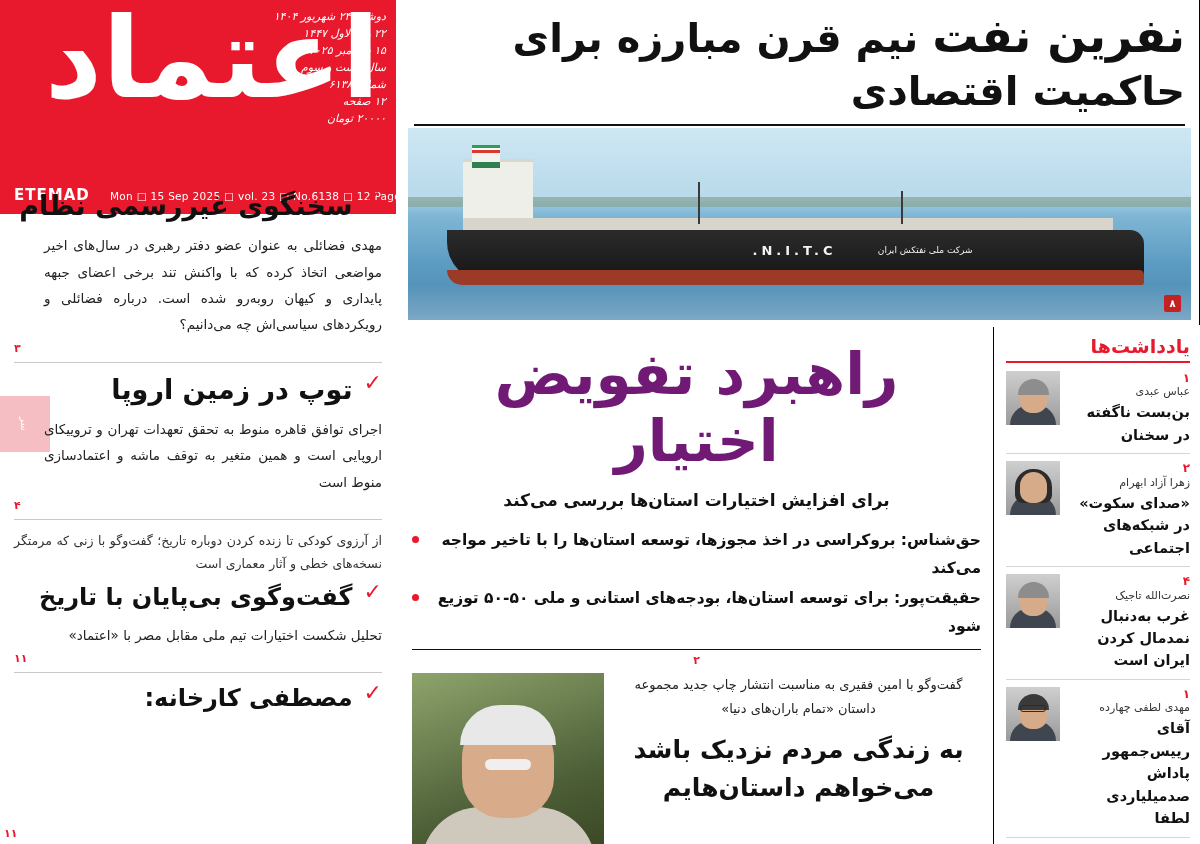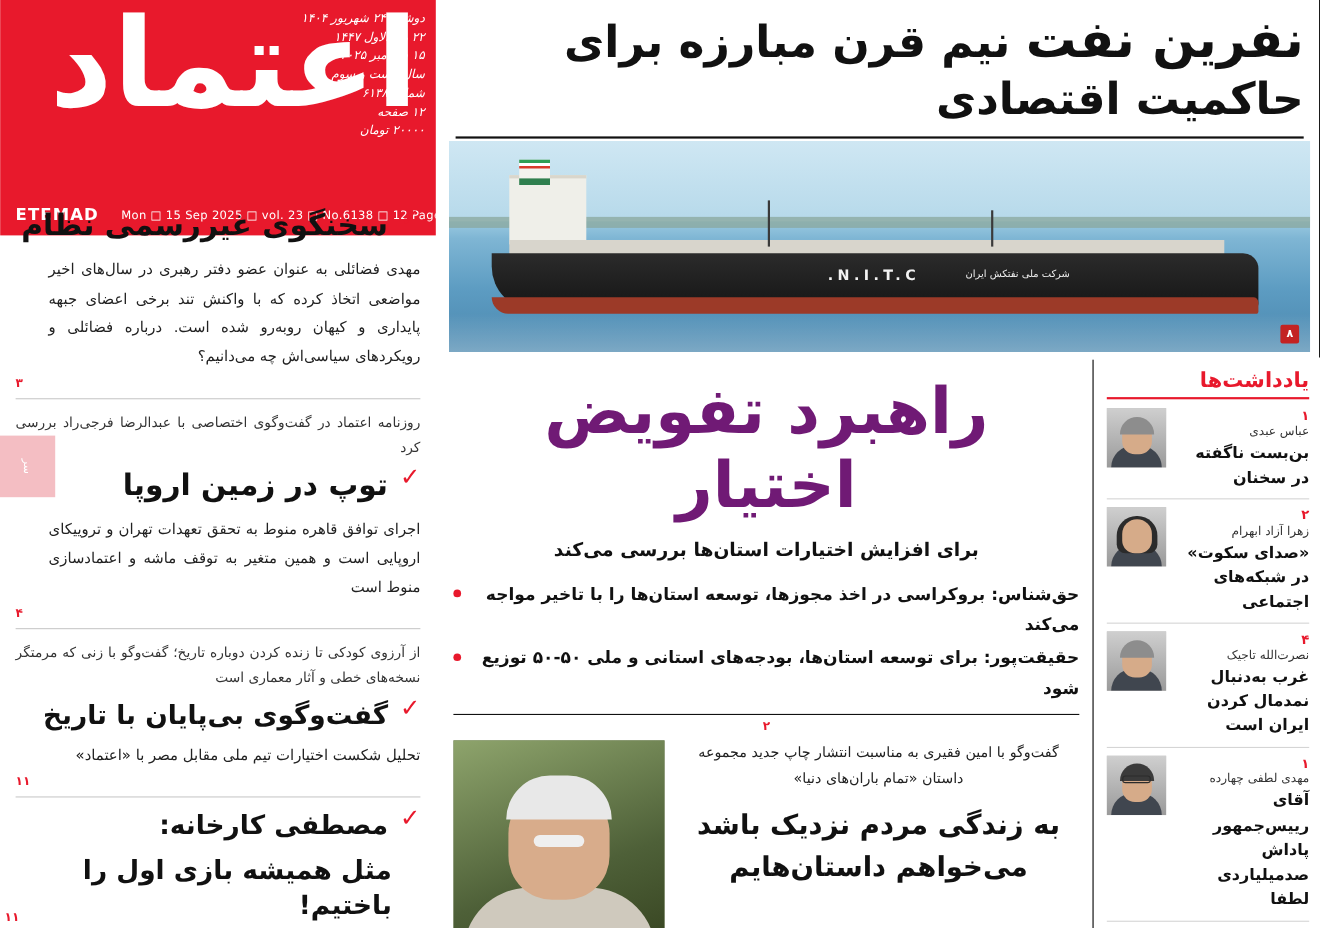--- a/index.html
+++ b/index.html
@@ -461,21 +461,20 @@
   <div class="leftcol">
 
     <div>
       <div class="lead-headline">
         <span class="check">✓</span>
         <span>سخنگوی غیررسمی نظام</span>
       </div>
       <div class="lead-sub">مهدی فضائلی به عنوان عضو دفتر رهبری در سال‌های اخیر مواضعی اتخاذ کرده که با واکنش تند برخی اعضای جبهه پایداری و کیهان روبه‌رو شده است. درباره فضائلی و رویکردهای سیاسی‌اش چه می‌دانیم؟</div>
       <div class="pagenum">۳</div>
       <div class="rule"></div>
-      <div class="thin-note">روزنامه اعتماد در گفت‌وگوی اختصاصی با عبدالرضا فرجی‌راد بررسی کرد</div>
     </div>
 
     <div>
       <div class="lead-headline">
         <span class="check">✓</span>
         <span>توپ در زمین اروپا</span>
       </div>
       <div class="lead-sub">اجرای توافق قاهره منوط به تحقق تعهدات تهران و تروییکای اروپایی است و همین متغیر به توقف ماشه و اعتمادسازی منوط است</div>
       <div class="pagenum">۴</div>
       <div class="rule"></div>
@@ -489,23 +488,20 @@
       </div>
       <div class="lead-sub">تحلیل شکست اختیارات تیم ملی مقابل مصر با «اعتماد»</div>
       <div class="pagenum">۱۱</div>
       <div class="rule"></div>
     </div>
 
     <div>
       <div class="lead-headline small">
         <span class="check">✓</span>
         <span>مصطفی کارخانه:</span>
-      </div>
-      <div class="lead-headline small" style="padding-right:26px;">
-        <span>مثل همیشه بازی اول را باختیم!</span>
       </div>
 
     </div>
 
     <div class="bl-num">۱۱</div>
   </div>
 
   <div class="topbanner">
     <div class="hd">
       <h1>

